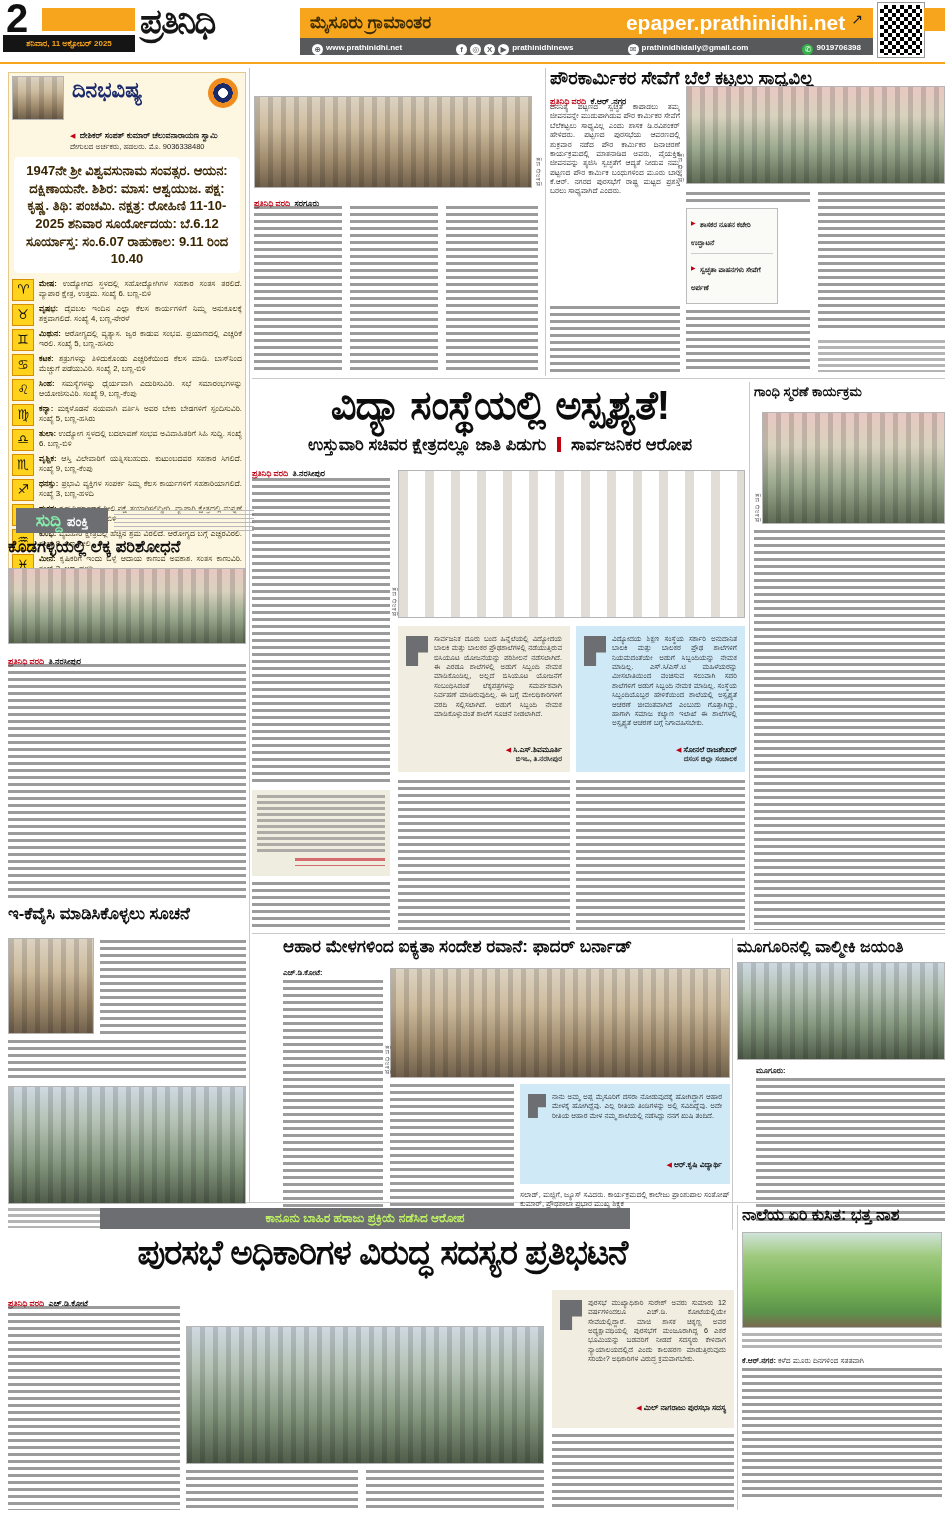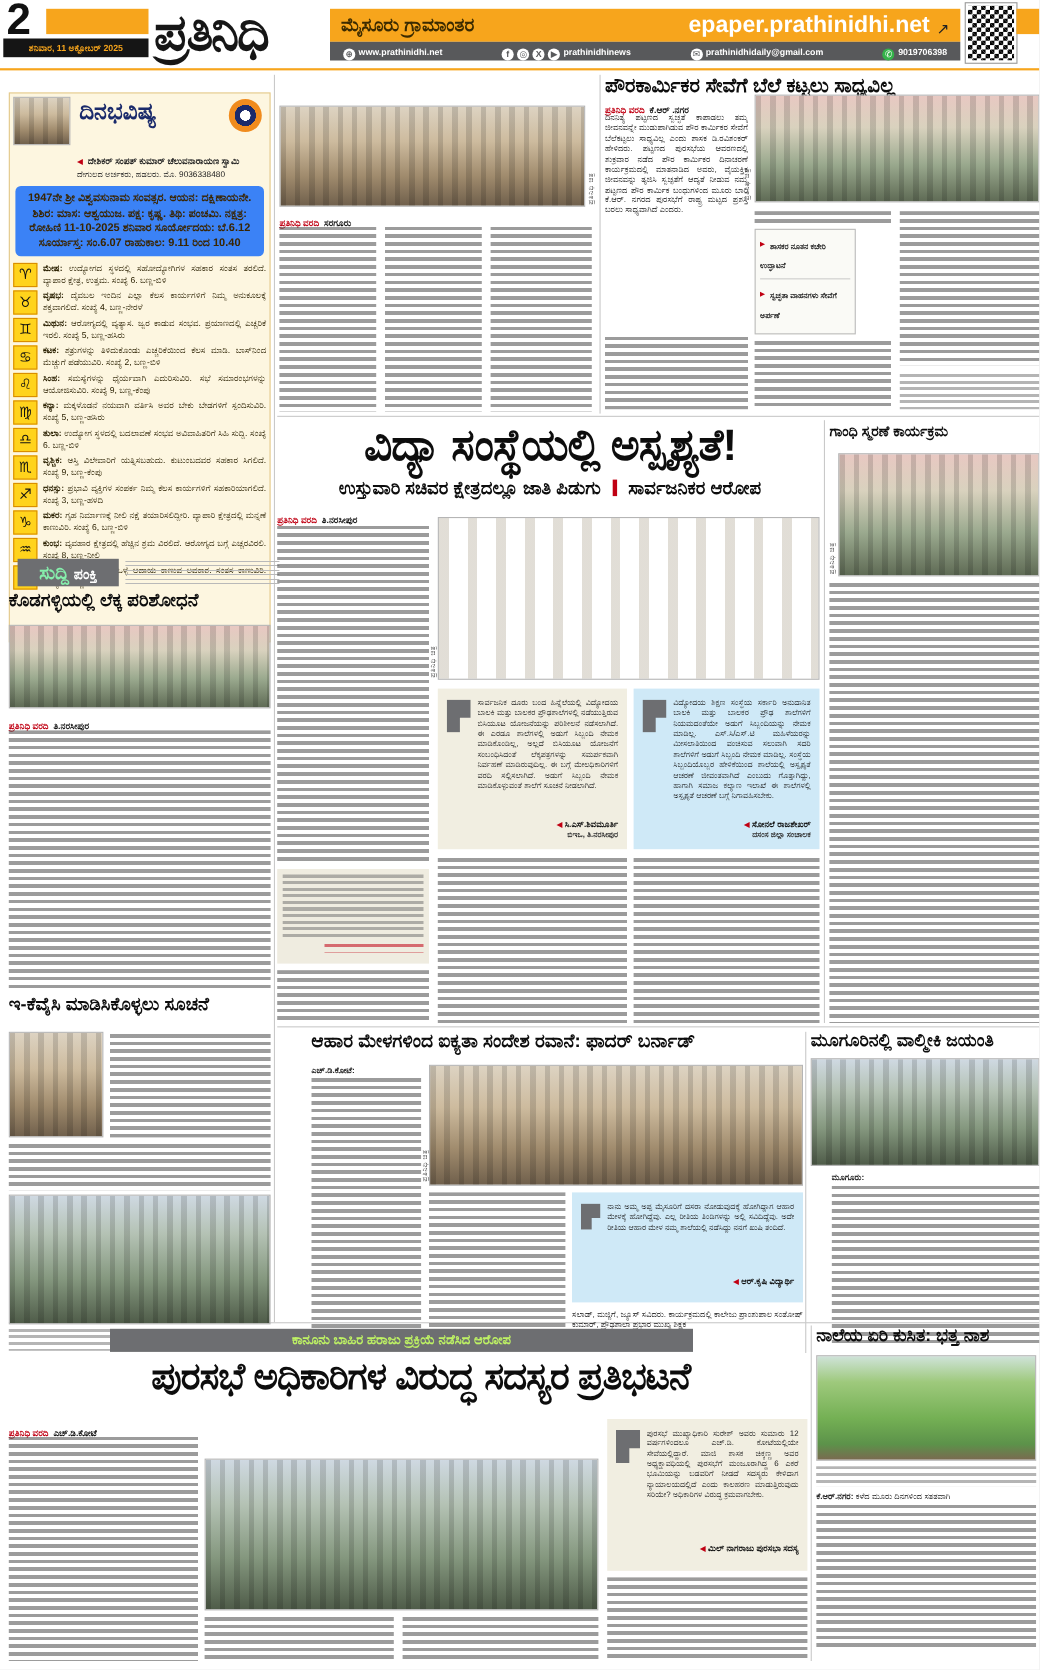--- a/index.html
+++ b/index.html
@@ -50,24 +50,24 @@
 <body>
 
 <div id="page">
 
   <div class="abs" style="left:0;top:0;width:945px;height:64px;">
     <div class="abs" style="left:6px;top:-4px;width:34px;font-size:40px;font-weight:bold;color:#111;">2</div>
     <div class="abs" style="left:42px;top:8px;width:93px;height:23px;background:#f7a51c;"></div>
     <div class="abs" style="left:3px;top:35px;width:132px;height:17px;background:#151515;color:#f7a51c;font-size:8px;font-weight:bold;text-align:center;line-height:17px;">
       <span>ಶನಿವಾರ, 11 ಅಕ್ಟೋಬರ್ 2025</span>
     </div>
-    <div class="abs" style="left:140px;top:2px;width:158px;font-size:46px;font-weight:bold;color:#161616;letter-spacing:-2px;">ಪ್ರತಿನಿಧಿ</div>
+    <div class="abs" style="left:140px;top:2px;width:158px;font-size:34px;font-weight:bold;color:#161616;letter-spacing:-2px;">ಪ್ರತಿನಿಧಿ</div>
     <div class="abs" style="left:300px;top:8px;width:573px;height:30px;background:#f7a51c;display:flex;align-items:center;justify-content:space-between;padding:0 10px;box-sizing:border-box;">
       <span style="font-size:17px;font-weight:bold;color:#3a2a00;">ಮೈಸೂರು ಗ್ರಾಮಾಂತರ</span>
-      <span style="display:flex;align-items:flex-end;">
+      <span style="display:flex;align-items:flex-start;">
         <span style="font-size:21px;font-weight:bold;color:#fff;">epaper.prathinidhi.net</span>
         <span style="color:#222;font-size:14px;margin-left:6px;">↗</span>
       </span>
     </div>
     <div class="abs" style="left:300px;top:38px;width:573px;height:17px;background:#58595b;color:#fff;font-size:8px;display:flex;align-items:flex-end;justify-content:space-between;padding:0 12px;box-sizing:border-box;">
       <span>
         <span class="headbar-ic">⊕</span><span style="font-weight:bold;">www.prathinidhi.net</span>
       </span>
       <span>
         <span class="headbar-ic">f</span><span class="headbar-ic">◎</span><span class="headbar-ic">X</span><span class="headbar-ic">▶</span><span style="font-weight:bold;">prathinidhinews</span>
@@ -86,32 +86,32 @@
 
   <div class="vrule" style="left:249px;top:68px;height:1134px;"></div>
   <div class="vrule" style="left:545px;top:68px;height:308px;"></div>
   <div class="vrule" style="left:749px;top:382px;height:548px;"></div>
   <div class="vrule" style="left:732px;top:938px;height:292px;"></div>
   <div class="vrule" style="left:737px;top:1205px;height:305px;"></div>
   <div class="hrule" style="left:252px;top:378px;width:693px;"></div>
   <div class="hrule" style="left:252px;top:933px;width:693px;"></div>
   <div class="hrule" style="left:8px;top:1202px;width:937px;"></div>
 
-  <div class="abs" style="left:8px;top:84px;width:238px;height:500px;background:#fdf6e0;border:1px solid #e3c98b;box-sizing:border-box;padding:3px;">
+  <div class="abs" style="left:8px;top:72px;width:238px;height:500px;background:#fdf6e0;border:1px solid #e3c98b;box-sizing:border-box;padding:3px;">
     <div style="position:relative;height:46px;">
       <div class="ph ph-a" style="left:0;top:0;width:52px;height:44px;"></div>
       <div class="abs" style="left:60px;top:2px;font-size:21px;font-weight:bold;color:#1a2a6b;">ದಿನಭವಿಷ್ಯ</div>
       <div class="abs chakra" style="left:196px;top:2px;width:30px;height:30px;"></div>
     </div>
     <div style="margin:2px 0 0 58px;">
       <span class="arrowglyph">◀</span>
       <span class="t8" style="font-weight:bold;">ದೇಶಿಕರ್ ಸಂಪತ್ ಕುಮಾರ್ ಚೆಲುವನಾರಾಯಣ ಸ್ವಾಮಿ</span>
       <div class="t8" style="font-size:7.5px;">ದೇಗುಲದ ಅರ್ಚಕರು, ಹಡಲರು. ಮೊ. 9036338480</div>
     </div>
-    <div style="margin:6px 2px 6px 2px;background:#3b82f6;border-radius:5px;padding:5px 7px;font-size:10px;line-height:1.35;font-weight:bold;color:#3a2500;text-align:center;">1947ನೇ ಶ್ರೀ ವಿಶ್ವವಸುನಾಮ ಸಂವತ್ಸರ. ಆಯನ: ದಕ್ಷಿಣಾಯನೇ. ಶಿಶಿರ: ಮಾಸ: ಆಶ್ವಯುಜ. ಪಕ್ಷ: ಕೃಷ್ಣ. ತಿಥಿ: ಪಂಚಮಿ. ನಕ್ಷತ್ರ: ರೋಹಿಣಿ 11-10-2025 ಶನಿವಾರ ಸೂರ್ಯೋದಯ: ಬೆ.6.12 ಸೂರ್ಯಾಸ್ತ: ಸಂ.6.07 ರಾಹುಕಾಲ: 9.11 ರಿಂದ 10.40</div>
+    <div style="margin:6px 2px 6px 2px;background:#ffffff;border-radius:5px;padding:5px 7px;font-size:13px;line-height:1.35;font-weight:bold;color:#3a2500;text-align:center;">1947ನೇ ಶ್ರೀ ವಿಶ್ವವಸುನಾಮ ಸಂವತ್ಸರ. ಆಯನ: ದಕ್ಷಿಣಾಯನೇ. ಶಿಶಿರ: ಮಾಸ: ಆಶ್ವಯುಜ. ಪಕ್ಷ: ಕೃಷ್ಣ. ತಿಥಿ: ಪಂಚಮಿ. ನಕ್ಷತ್ರ: ರೋಹಿಣಿ 11-10-2025 ಶನಿವಾರ ಸೂರ್ಯೋದಯ: ಬೆ.6.12 ಸೂರ್ಯಾಸ್ತ: ಸಂ.6.07 ರಾಹುಕಾಲ: 9.11 ರಿಂದ 10.40</div>
 
     <div class="zrow">
         <span class="ztile">♈</span>
         <span class="ztext"><span class="zname">ಮೇಷ:</span> <span>ಉದ್ಯೋಗದ ಸ್ಥಳದಲ್ಲಿ ಸಹೋದ್ಯೋಗಿಗಳ ಸಹಕಾರ ಸಂತಸ ತರಲಿದೆ. ವ್ಯಾಪಾರ ಕ್ಷೇತ್ರ, ಉತ್ತಮ. ಸಂಖ್ಯೆ 6. ಬಣ್ಣ-ಬಿಳಿ</span></span>
       </div>
     <div class="zrow">
         <span class="ztile">♉</span>
         <span class="ztext"><span class="zname">ವೃಷಭ:</span> <span>ದೈವಬಲ ಇಂದಿನ ಎಲ್ಲಾ ಕೆಲಸ ಕಾರ್ಯಗಳಿಗೆ ನಿಮ್ಮ ಅನುಕೂಲಕ್ಕೆ ಶಕ್ತವಾಗಲಿದೆ. ಸಂಖ್ಯೆ 4, ಬಣ್ಣ-ನೇರಳೆ</span></span>
       </div>
     <div class="zrow">

